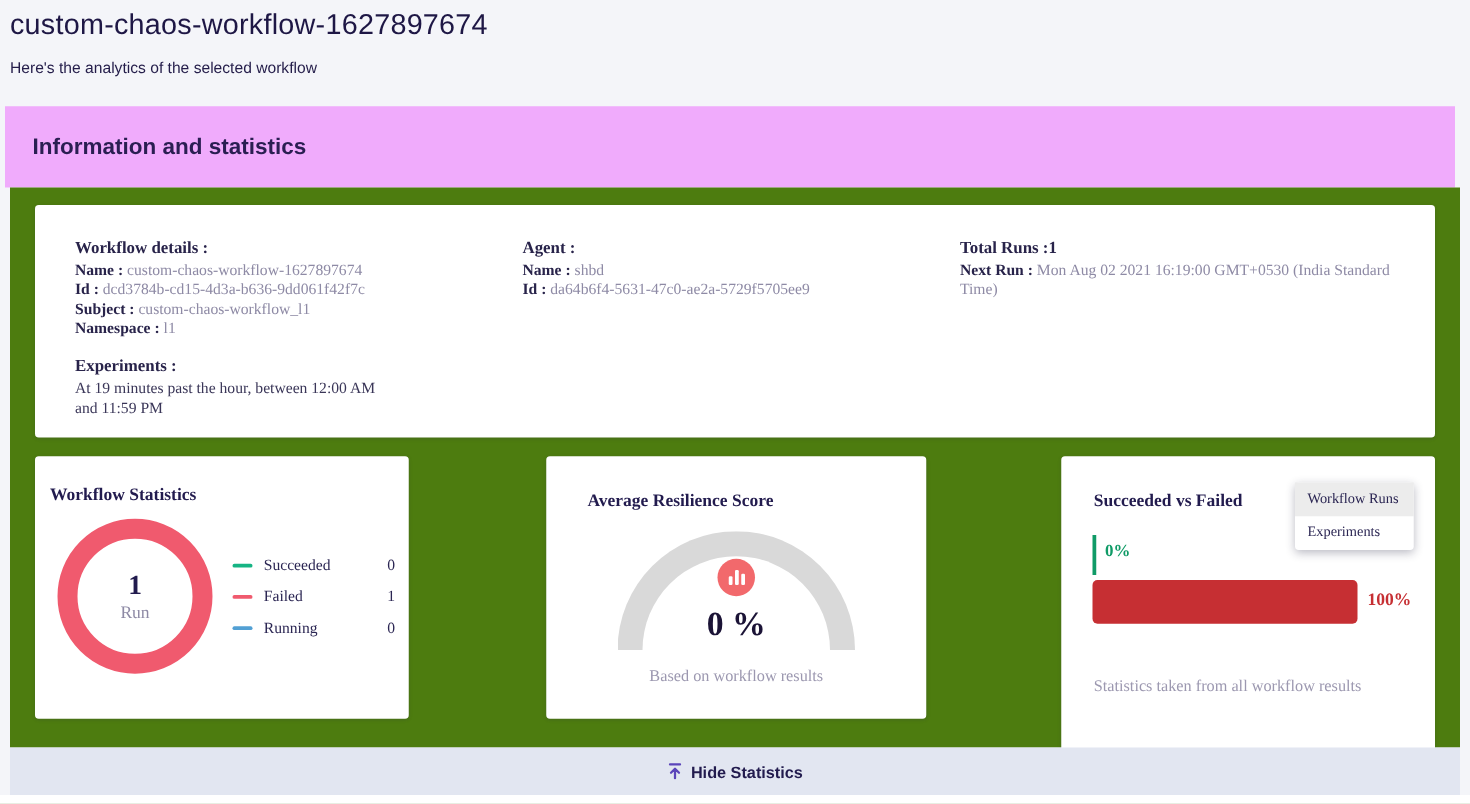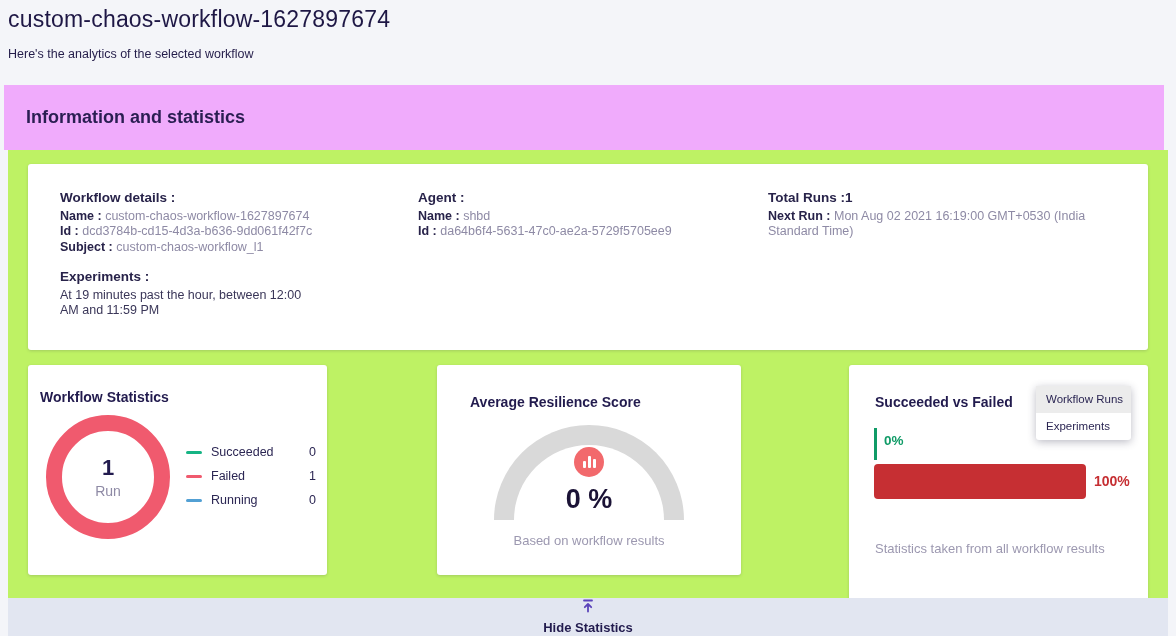--- a/index.html
+++ b/index.html
@@ -12,21 +12,21 @@
     overflow:hidden;
   }
   
   .header { position:absolute; left:8px; top:0; width:1160px; height:85px; }
   .header h1 { font-size:23px; font-weight:500; color:#1E1745; padding-top:6px; letter-spacing:.2px; }
   .header .subtitle { font-size:12.5px; color:#241D4A; margin-top:14px; }
   
   .band { position:absolute; left:4px; top:85px; width:1160px; height:65px; background:#f0abfc; }
   .band h2 { font-size:18px; font-weight:600; color:#2A1E52; padding:22px 0 0 22px; }
   
-  .main { position:absolute; left:8px; top:150px; width:1160px; height:448px; background:#bef264; }
+  .main { position:absolute; left:8px; top:150px; width:1160px; height:448px; background:#4d7c0f;font-family:Liberation Serif, serif; }
   .card { position:absolute; background:#fff; border-radius:3px; box-shadow:0 1px 3px rgba(40,40,80,.18); }
   
   .info-card { left:20px; top:14px; width:1120px; height:186px; }
   .info-col { position:absolute; top:26px; font-size:12.5px; line-height:15.5px; }
   .info-col.c1 { left:32px; width:258px; }
   .info-col.c2 { left:390px; width:330px; }
   .info-col.c3 { left:740px; width:370px; }
   .info-heading { font-size:13.5px; font-weight:700; color:#28234A; margin-bottom:3px; }
   .info-line .lbl { font-weight:700; color:#28234A; }
   .info-line .val { color:#8E8AA5; }
@@ -93,20 +93,21 @@
 </div>
 
 <div class="main">
 
   <div class="card info-card">
     <div class="info-col c1">
       <div class="info-heading">Workflow details :</div>
       <div class="info-line"><span class="lbl">Name :</span> <span class="val">custom-chaos-workflow-1627897674</span></div>
       <div class="info-line"><span class="lbl">Id :</span> <span class="val">dcd3784b-cd15-4d3a-b636-9dd061f42f7c</span></div>
       <div class="info-line"><span class="lbl">Subject :</span> <span class="val">custom-chaos-workflow_l1</span></div>
+      <div class="info-line"><span class="lbl">Namespace :</span> <span class="val">l1</span></div>
       <div class="info-heading reg-heading">Experiments :</div>
       <div class="reg-body">At 19 minutes past the hour, between 12:00 AM and 11:59 PM</div>
     </div>
     <div class="info-col c2">
       <div class="info-heading">Agent :</div>
       <div class="info-line"><span class="lbl">Name :</span> <span class="val">shbd</span></div>
       <div class="info-line"><span class="lbl">Id :</span> <span class="val">da64b6f4-5631-47c0-ae2a-5729f5705ee9</span></div>
     </div>
     <div class="info-col c3">
       <div class="info-heading">Total Runs :1</div>
@@ -159,21 +160,21 @@
     </div>
     <div class="tick" style="background: rgb(16, 155, 103);"></div>
     <div class="succ-label" style="color: rgb(16, 155, 103);">0%</div>
     <div class="fail-bar" style="background: rgb(198, 47, 51);"></div>
     <div class="fail-label" style="color: rgb(198, 47, 51);">100%</div>
     <div class="s-caption">Statistics taken from all workflow results</div>
   </div>
 
 </div>
 
-<div class="footer-bar" style="color: rgb(91, 68, 186); flex-direction: column;">
+<div class="footer-bar" style="color: rgb(91, 68, 186);">
   <svg width="12" height="14" viewBox="0 0 12 14">
     <path d="M2 1.5 H10" stroke="currentColor" stroke-width="1.8" stroke-linecap="round" fill="none"></path>
     <path d="M6 12.5 V5 M2.8 8.2 L6 5 L9.2 8.2" stroke="currentColor" stroke-width="1.8" stroke-linecap="round" stroke-linejoin="round" fill="none"></path>
   </svg>
   <span class="f-label">Hide Statistics</span>
 </div>
 
 <div class="bottom-white"></div>
 
 </body></html>

